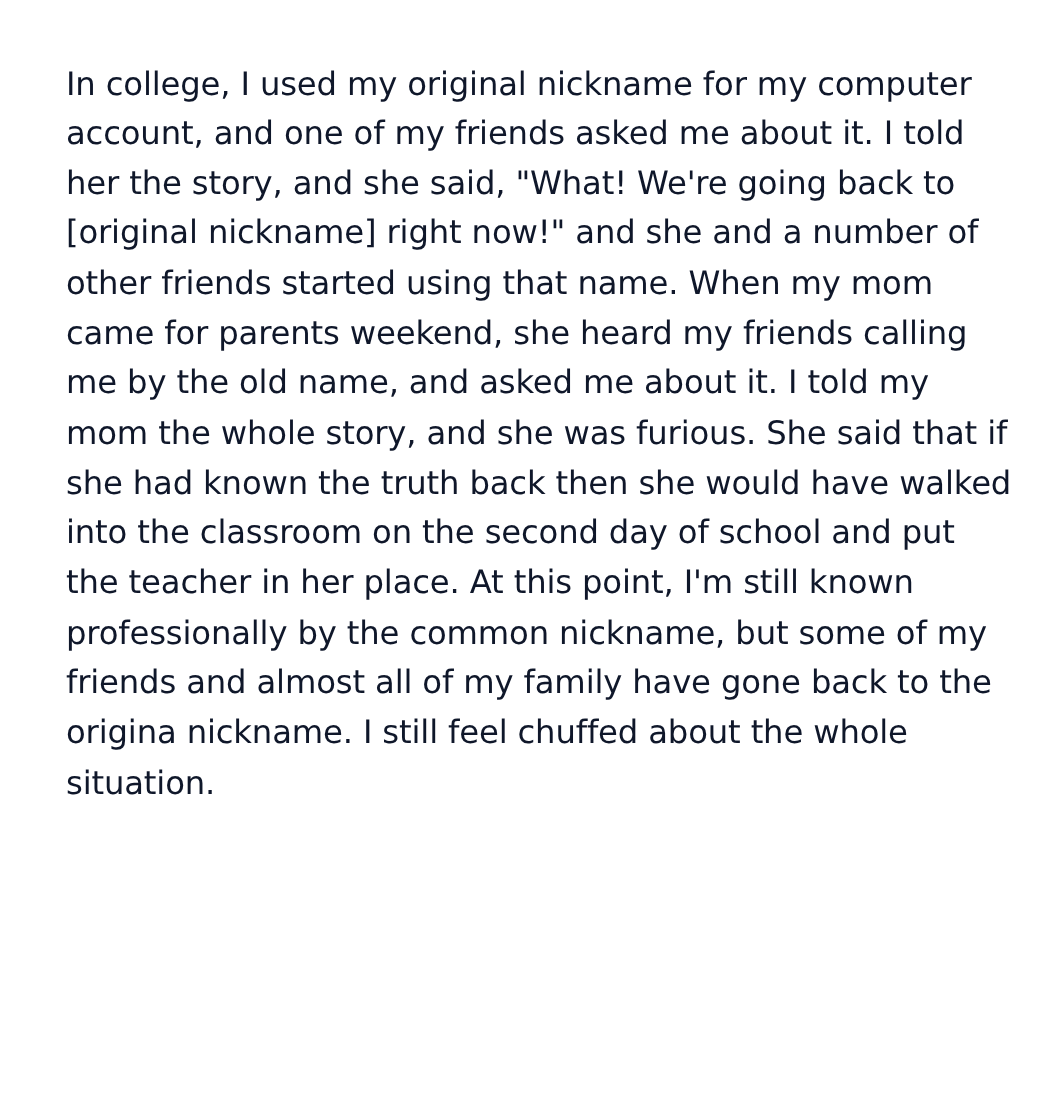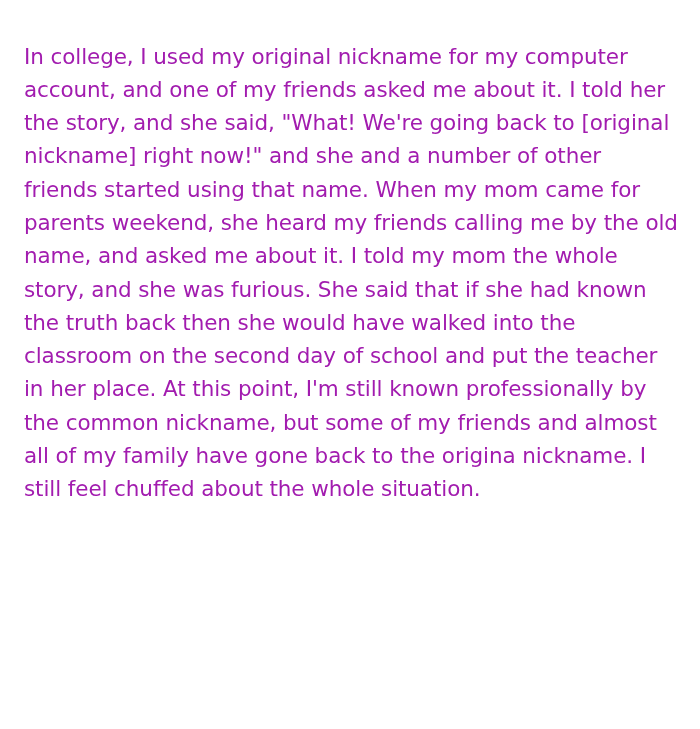--- a/index.html
+++ b/index.html
@@ -17,25 +17,26 @@
     box-sizing: border-box;
     width: 700px;
     height: 729px;
     background: #ffffff;
     padding: 18px 22px 10px 24px;
   }
   .story-text {
     font-family: "DejaVu Sans", sans-serif;
     font-size: 21.5px;
     line-height: 33.3px;
-    color: #a21caf;
+    color: #0f172a;
     letter-spacing: -0.1px;
     text-align: left;
     white-space: pre-wrap;
     word-spacing: 0px;
+    margin-left: 20px;
   }
 </style>
 </head>
 <body>
 
 <div class="page">
   <p class="story-text">In college, I used my original nickname for my computer account, and one of my friends asked me about it. I told her the story, and she said, "What! We're going back to [original nickname] right now!" and she and a number of other friends started using that name. When my mom came for parents weekend, she heard my friends calling me by the old name, and asked me about it. I told my mom the whole story, and she was furious. She said that if she had known the truth back then she would have walked into the classroom on the second day of school and put the teacher in her place. At this point, I'm still known professionally by the common nickname, but some of my friends and almost all of my family have gone back to the origina nickname. I still feel chuffed about the whole situation.</p>
 </div>
 
 </body></html>

